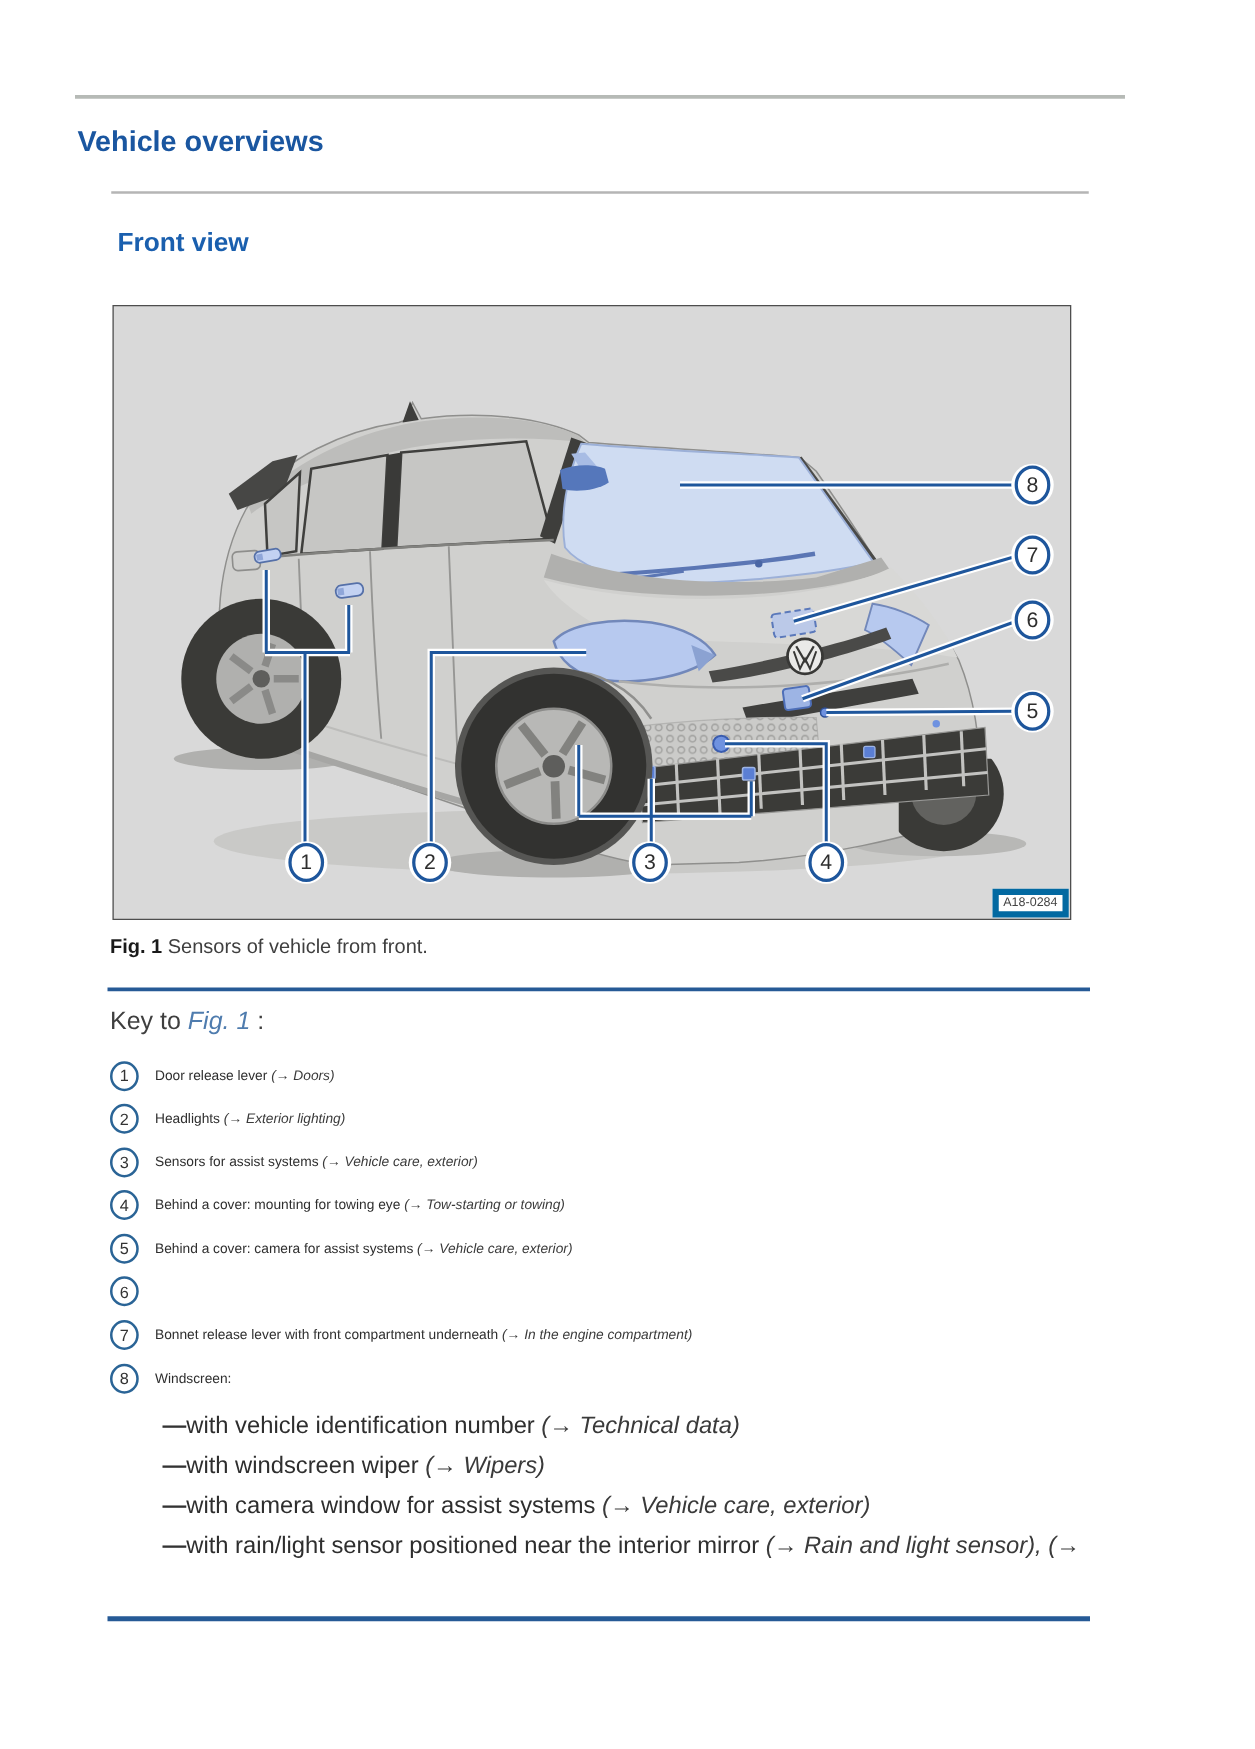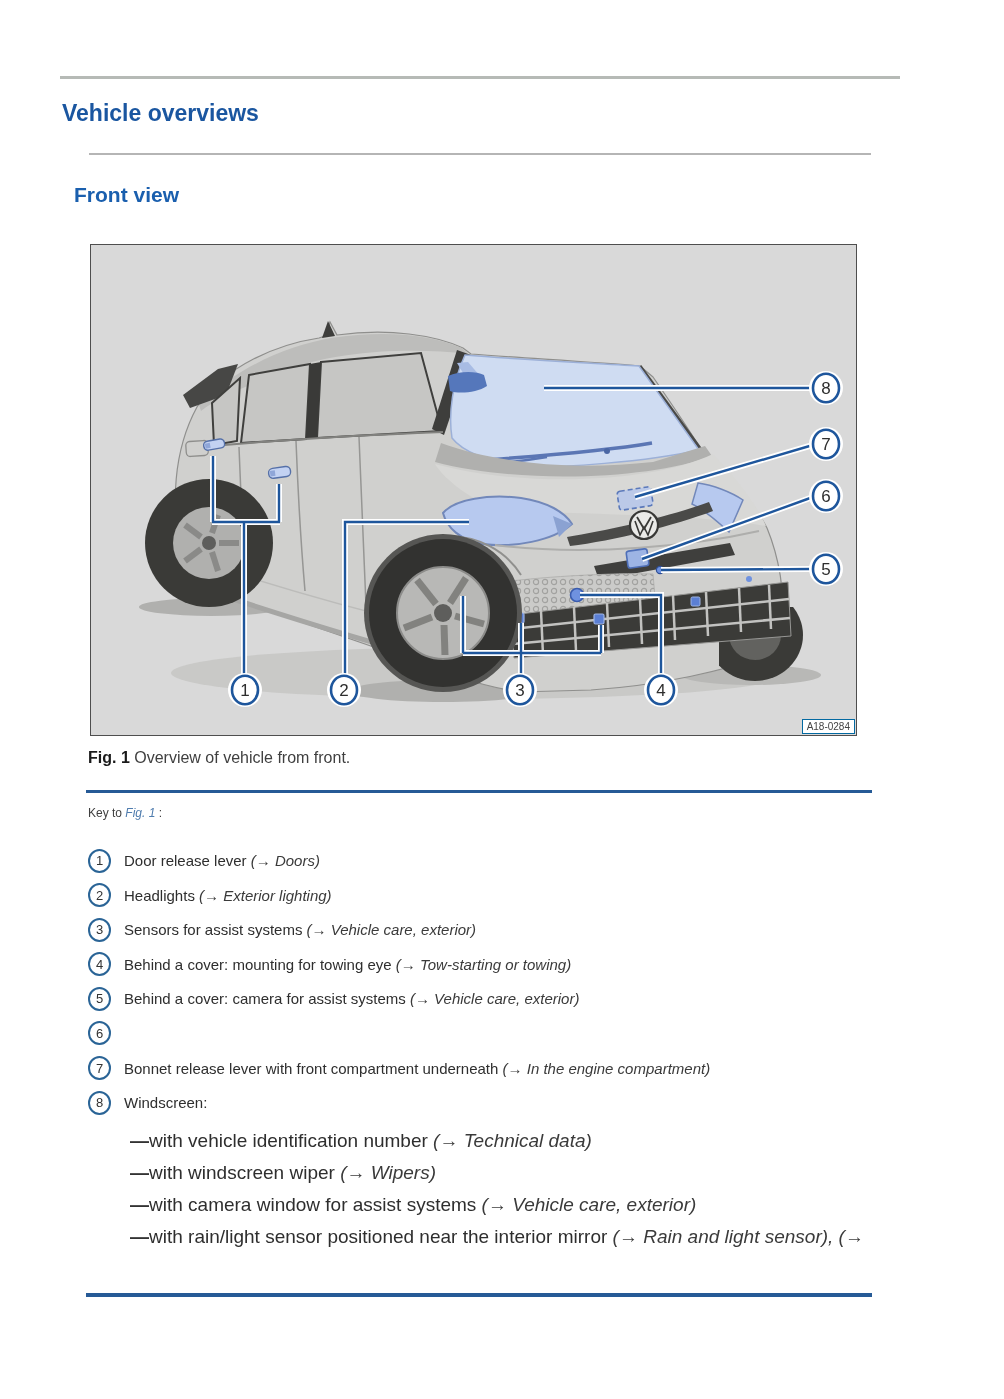--- a/index.html
+++ b/index.html
@@ -4,49 +4,49 @@
 <style>
   html,body{margin:0;padding:0;}
   body{width:1004px;height:1399px;position:relative;background:#fff;
        font-family:"Liberation Sans",sans-serif;color:#333;}
   .abs{position:absolute;}
   .rule-gray{background:#b6bab6;}
   .rule-blue{background:#265a96;}
   h1.sec{font-size:23px;font-weight:bold;color:#1a56a0;margin:0;}
   h2.sub{font-size:21px;font-weight:bold;color:#1a5fae;margin:0;}
   .figure-box{width:765px;height:490px;background:#d9d9d9;border:1.5px solid #4e4e4e;}
-  .img-code{position:absolute;right:1px;bottom:1px;background:#fff;border:1px solid #0369a1;
+  .img-code{position:absolute;right:1px;bottom:1px;background:#fff;border:5px solid #0369a1;
             font-size:10px;line-height:13px;padding:0 4px;color:#444;}
   .caption{font-size:16px;color:#3f3f3f;}
   .caption b{color:#1a1a1a;}
-  .key-intro{font-size:12px;color:#3f3f3f;}
+  .key-intro{font-size:20px;color:#3f3f3f;}
   .fig-link{font-style:italic;color:#4f7cae;}
   .key-list{width:760px;}
   .key-row{display:flex;align-items:center;margin-bottom:11.6px;height:23px;}
   .num-circle{flex:0 0 auto;width:19px;height:20px;border:2px solid #2a6496;border-radius:50%;
               display:flex;align-items:center;justify-content:center;font-size:13px;color:#333;}
-  .key-text{margin-left:13px;font-size:15px;color:#2e2e2e;white-space:nowrap;}
+  .key-text{margin-left:13px;font-size:11px;color:#2e2e2e;white-space:nowrap;}
   .ref{font-style:italic;color:#3a3a3a;}
   .sub-list{width:745px;}
   .sub-row{font-size:19px;color:#2e2e2e;line-height:22px;margin-bottom:10px;
            padding-left:20px;text-indent:-20px;}
   .dash{font-weight:bold;color:#333;}
   .ref2{display:block;text-indent:0;font-style:italic;color:#3a3a3a;}
   svg text{font-family:"Liberation Sans",sans-serif;}
 </style>
 </head>
 <body>
 
 <div class="abs rule-gray" style="left:60px;top:76px;width:840px;height:3px;"></div>
 
 <h1 class="abs sec" style="left:62px;top:100px;">Vehicle overviews</h1>
 
 <div class="abs rule-gray" style="left:89px;top:153px;width:782px;height:2px;background:#b5b5b5;"></div>
 
-<h2 class="abs sub" style="left:74px;top:183px;">Front view</h2>
+<h2 class="abs sub" style="left:94px;top:183px;">Front view</h2>
 
 <div class="abs figure-box" style="left:90px;top:244px;">
   <svg width="765" height="490" viewBox="0 0 765 490">
     <defs>
       <pattern id="dots" width="9" height="9" patternUnits="userSpaceOnUse">
         <circle cx="4" cy="4" r="2.6" fill="none" stroke="#a2a2a0" stroke-width="1.2"></circle>
       </pattern>
       <clipPath id="farWheelClip">
           <rect x="628" y="362" width="112" height="92"></rect>
         </clipPath>
@@ -252,21 +252,21 @@
           <circle cx="735" cy="143" r="17" fill="#fff"></circle>
           <ellipse cx="735" cy="143" rx="13" ry="14.3" fill="#fff" stroke="#1e569c" stroke-width="2.6"></ellipse>
           <text x="735" y="148.5">8</text>
         </g>
     </g>
   </svg>
   <div class="img-code">A18-0284</div>
 </div>
 
 <div class="abs caption" style="left:88px;top:749px;">
-  <b>Fig. 1</b><span> Overview of vehicle from front.</span>
+  <b>Fig. 1</b><span> Sensors of vehicle from front.</span>
 </div>
 
 <div class="abs rule-blue" style="left:86px;top:790px;width:786px;height:3px;"></div>
 
 <div class="abs key-intro" style="left:88px;top:806px;">
   <span>Key to </span><span class="fig-link">Fig. 1</span><span> :</span>
 </div>
 
 <div class="abs key-list" style="left:88px;top:849px;">
   <div class="key-row">

